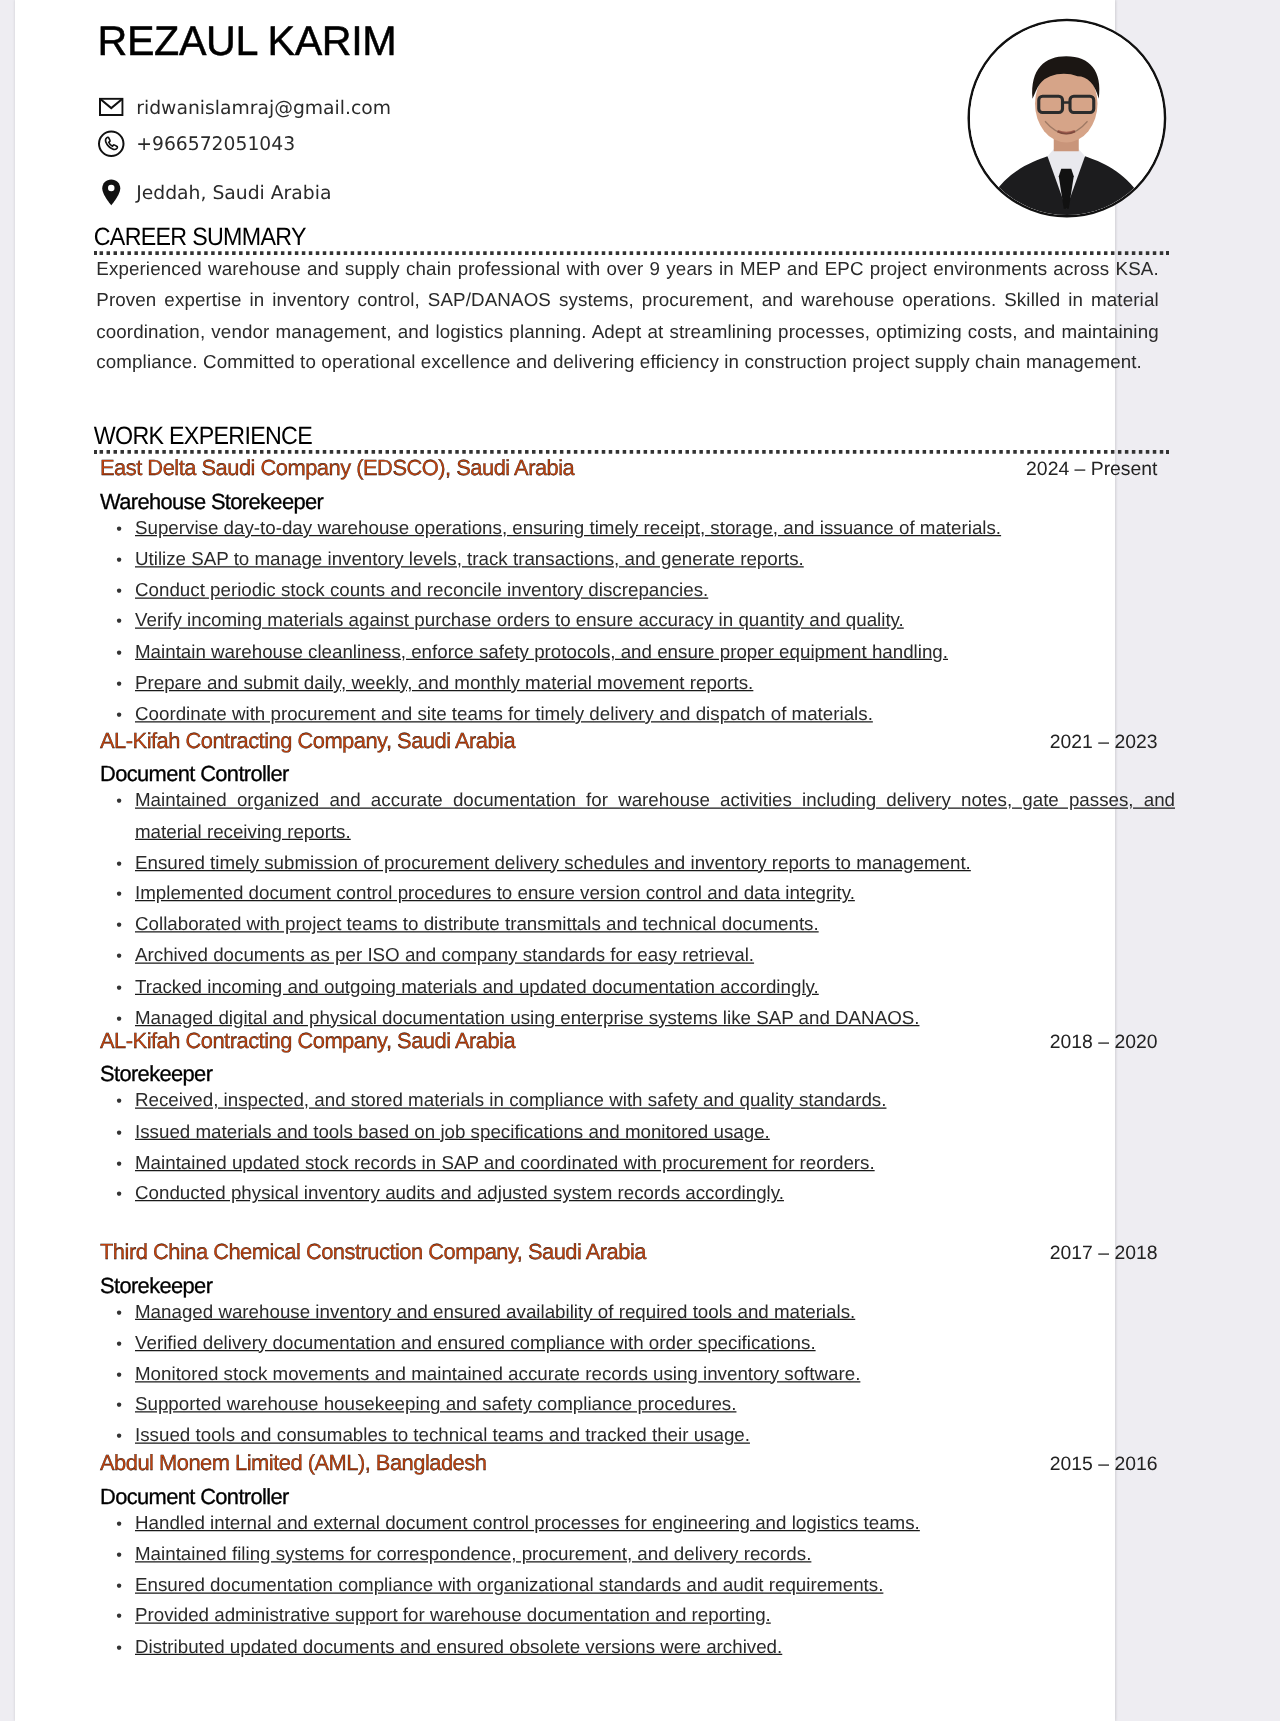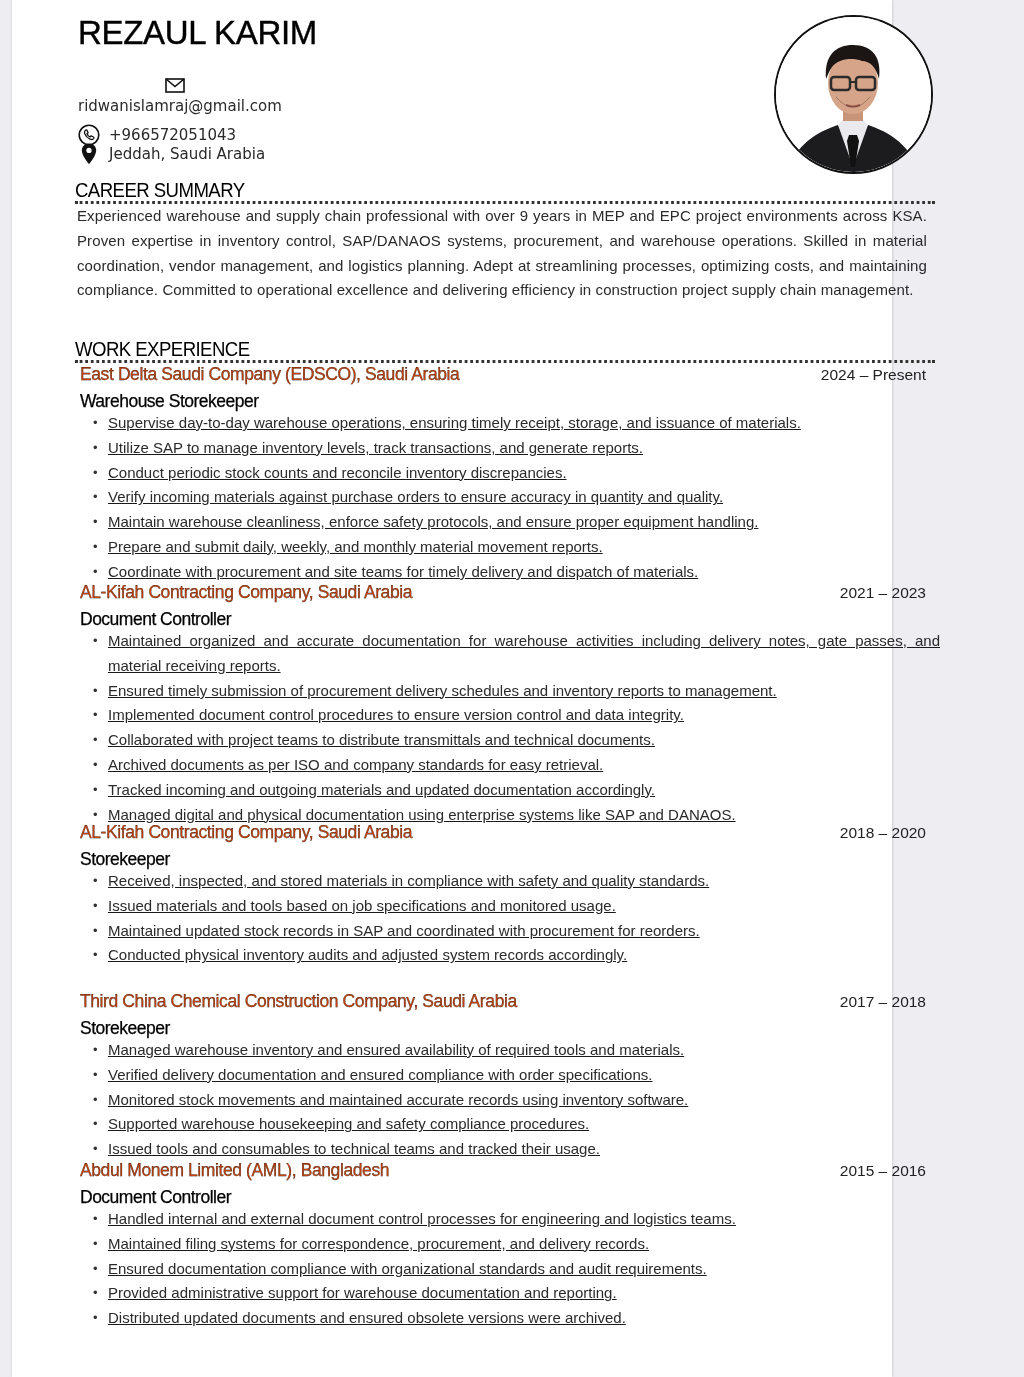--- a/index.html
+++ b/index.html
@@ -18,22 +18,22 @@
     .name {
       position: absolute; left: 66px; top: 14px;
       font-family: "Liberation Sans", sans-serif;
       font-size: 33px; font-weight: 400; letter-spacing: -0.3px;
       color: #000; margin: 0;
       -webkit-text-stroke: 0.4px #000;
     }
     .contact { position: absolute; left: 66px; display: flex; align-items: center; }
     .contact .ic { width: 22px; height: 22px; display: inline-flex; align-items: center; justify-content: center; margin-right: 9px; }
     .contact .txt { font-size: 15px; color: #2a2a2a; font-family: "DejaVu Sans", sans-serif; }
-    .c-email { top: 75px; flex-direction: column; }
-    .c-phone { top: 124px; }
+    .c-email { top: 75px; }
+    .c-phone { top: 104px; }
     .c-loc { top: 143px; }
 
     .photo {
       position: absolute; left: 762px; top: 15px; width: 155px; height: 155px;
       border-radius: 50%; border: 2px solid #111; overflow: hidden; background: #fff;
     }
 
     .section-title {
       position: absolute; left: 63px; width: 860px;
       font-family: "Liberation Sans", sans-serif;

